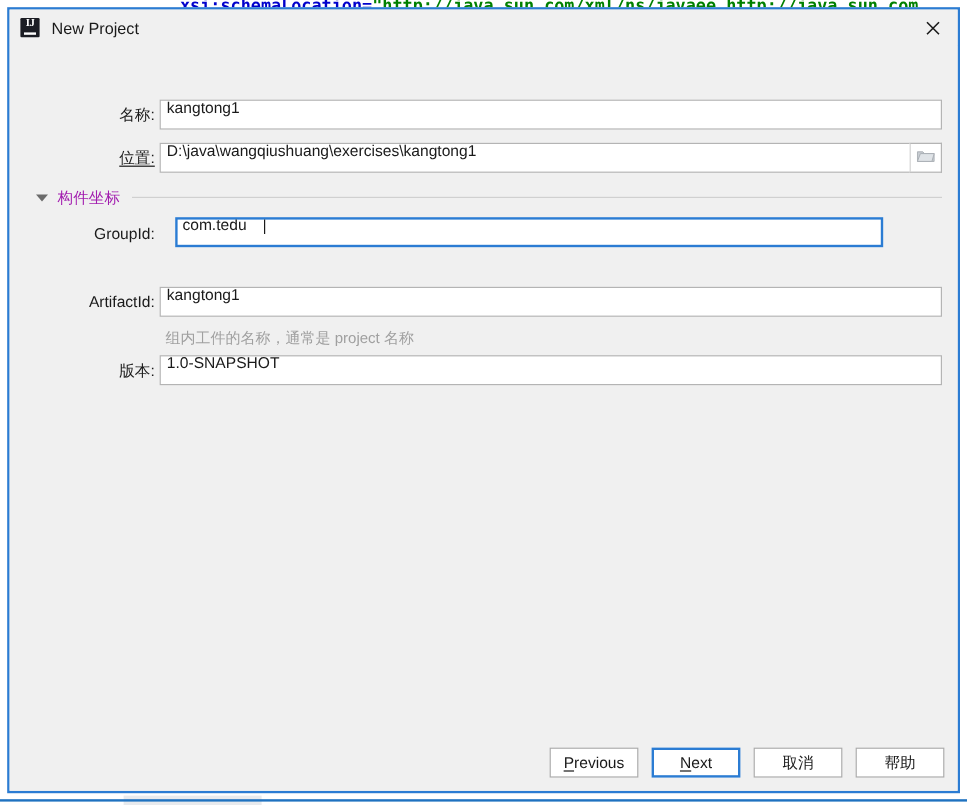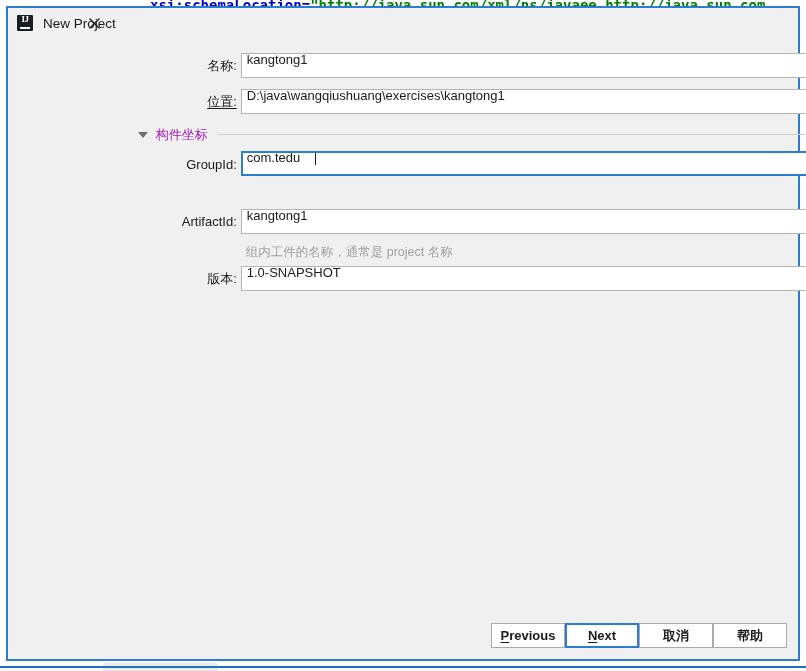--- a/index.html
+++ b/index.html
@@ -46,21 +46,21 @@
   }
 
   
   #dialog {
     position: absolute;
     left: 6px; top: 6px;
     width: 794px; height: 655px;
     background: #f0f0f0;
     border: 2px solid #2b7cd3;
     display: flex;
-    flex-direction: row;
+    flex-direction: column;
   }
 
   
   #titlebar {
     position: relative;
     height: 30px;
     flex: 0 0 30px;
     background: #f0f0f0;
     display: flex;
     align-items: center;
@@ -191,21 +191,21 @@
     height: 1px;
     background: #d0d0d0;
   }
 
   
   #buttonbar {
     position: absolute;
     right: 11px;
     bottom: 11px;
     display: flex;
-    font-weight: bold;
+    gap: 11px;
   }
   .btn {
     width: 74px;
     height: 25px;
     background: #ffffff;
     border: 1px solid #ababab;
     font-size: 13px;
     color: #1a1a1a;
     display: flex;
     align-items: center;
@@ -260,21 +260,21 @@
       </span>
     </div>
 
     <div id="section-header" style="left:22px; top:118px;">
       <span id="section-arrow"></span>
       <span id="section-label">构件坐标</span>
     </div>
     <div id="section-rule" style="left:102px; top:126px; width:675px;"></div>
 
     <div class="lbl" style="left:0px; top:149px; width:121px;">GroupId:</div>
-    <div class="field focused" style="left:125px; top:143px; width:590px; height:25px;gap:14px;">
+    <div class="field focused" style="left:138px; top:143px; width:590px; height:25px;gap:14px;">
       <span>com.tedu</span>
         <span class="caret"></span>
     </div>
 
     <div class="lbl" style="left:0px; top:206px; width:121px;">ArtifactId:</div>
     <div class="field" style="left:125px; top:201px; width:652px; height:25px;">
       <span>kangtong1</span>
     </div>
     <div class="hint" style="left:130px; top:236px;">组内工件的名称，通常是 project 名称</div>
 

